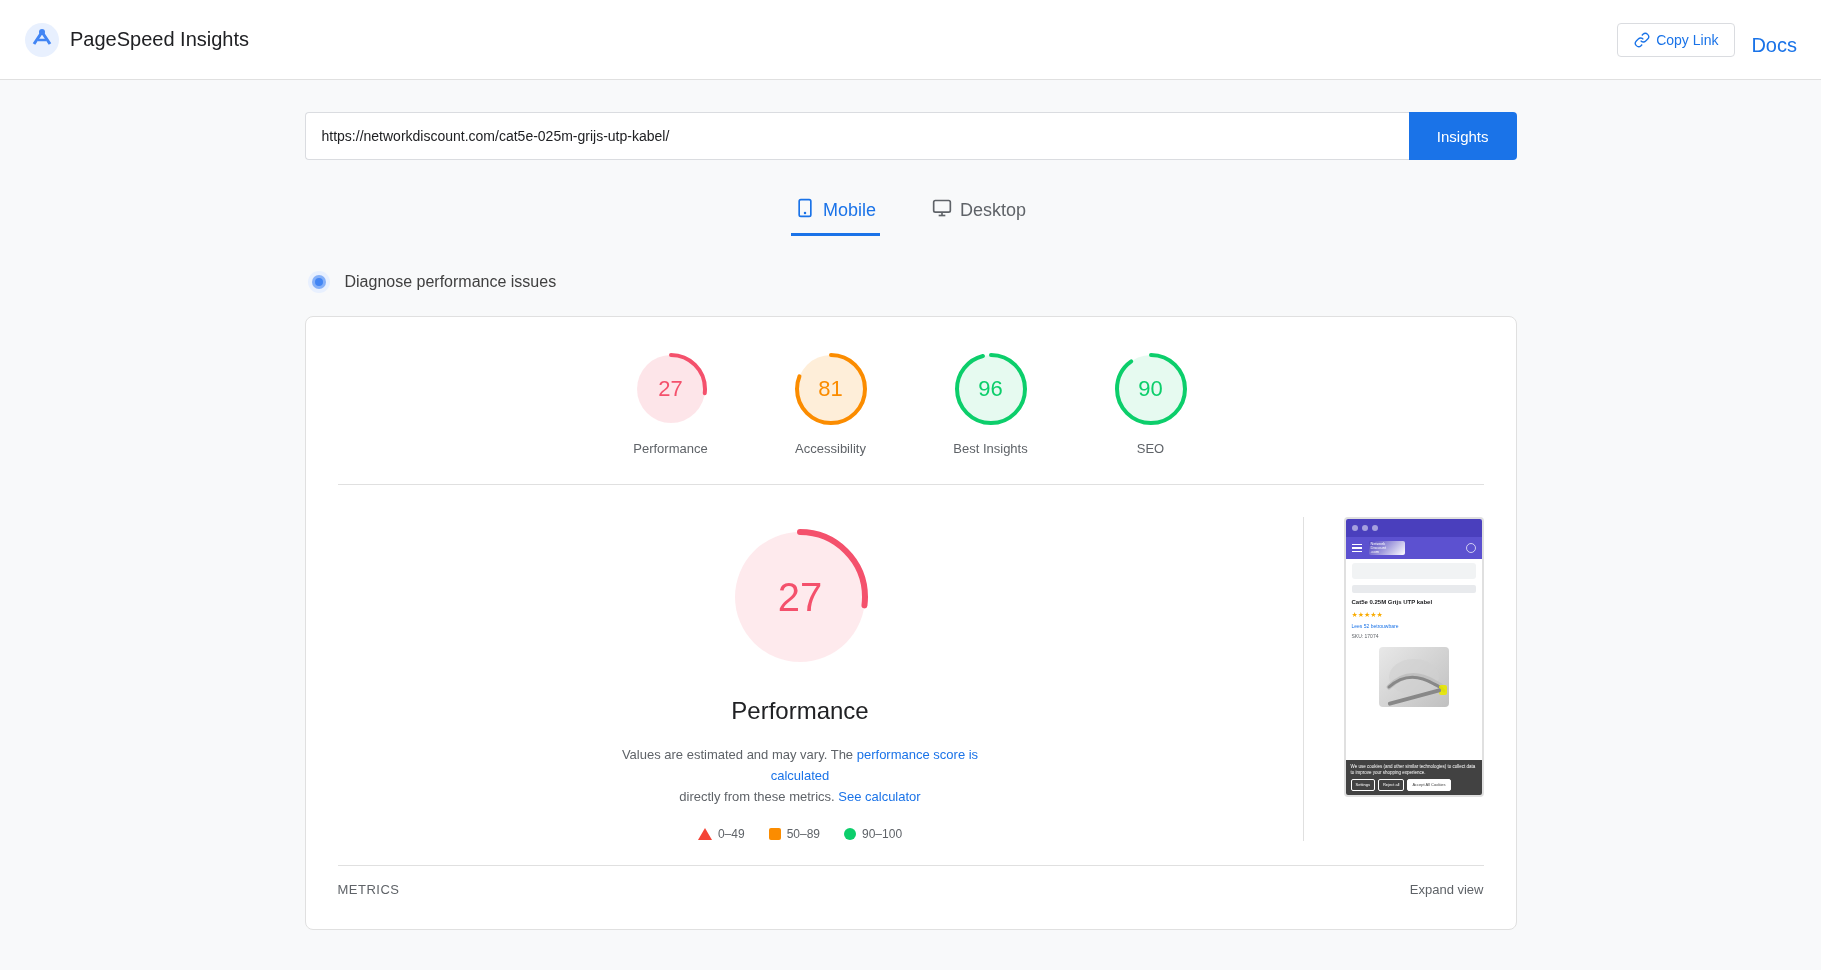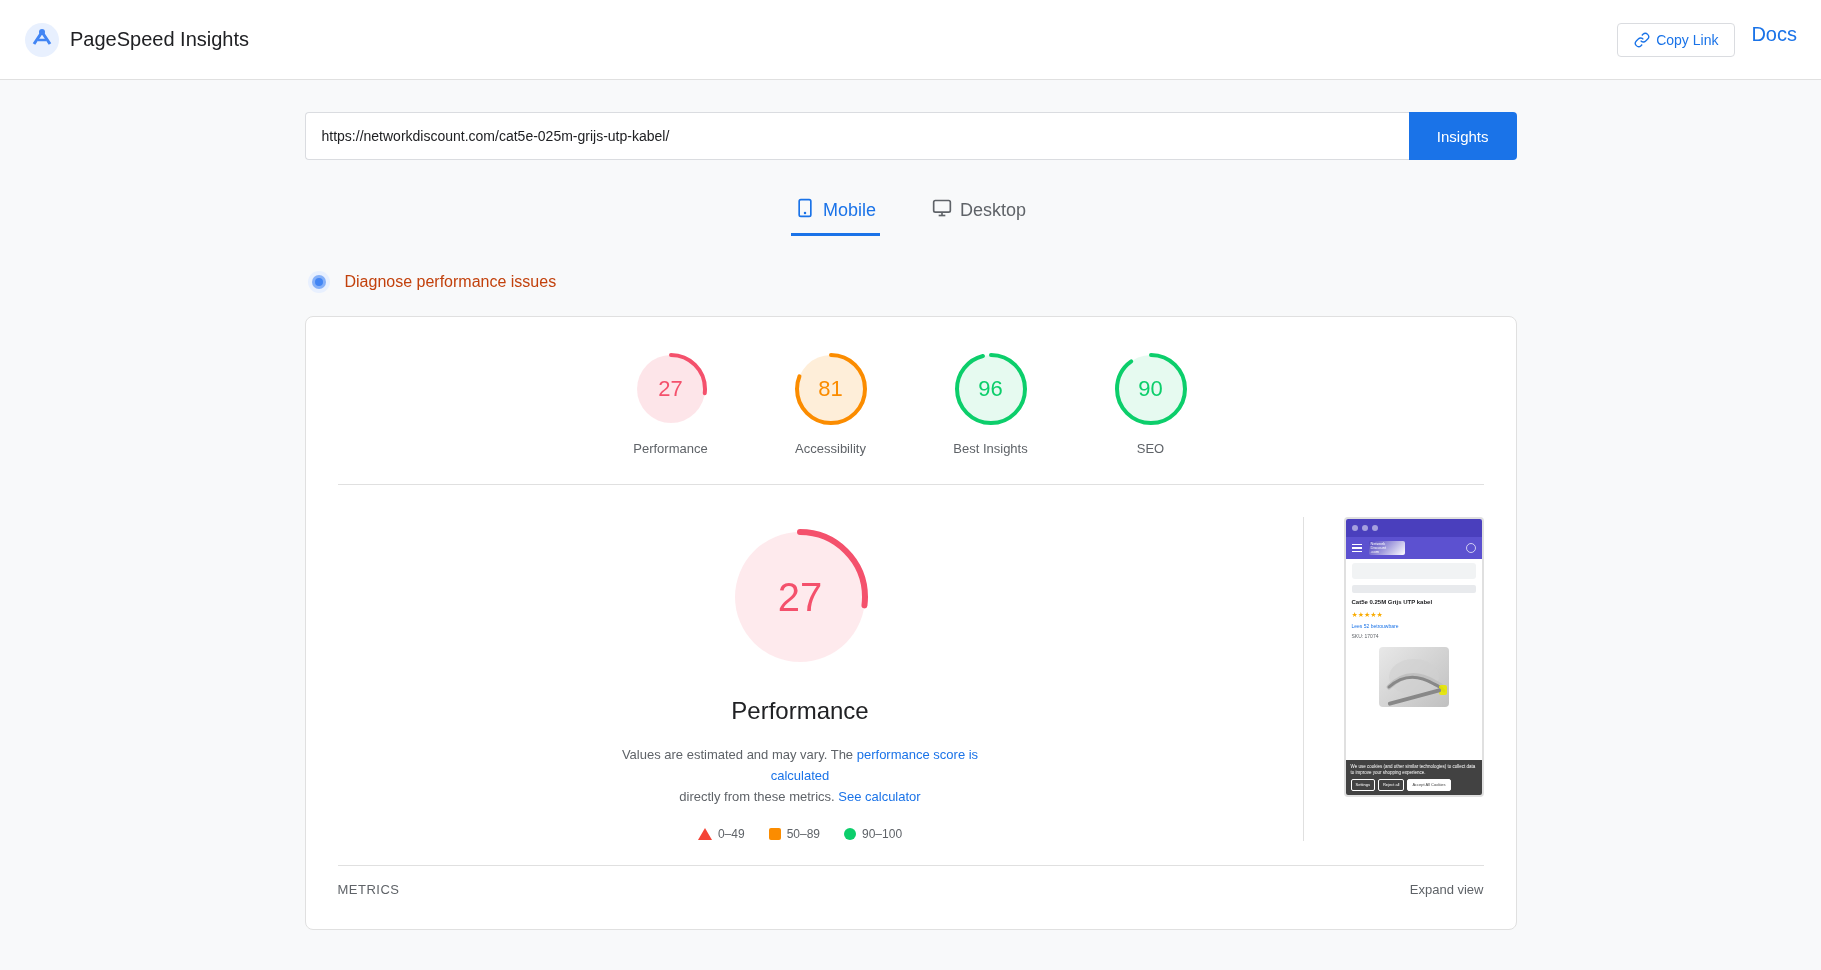--- a/index.html
+++ b/index.html
@@ -28,21 +28,21 @@
       width: 36px;
       height: 36px;
     }
     .app-title {
       font-size: 20px;
       font-weight: 400;
       color: #202124;
     }
     .header-right {
       display: flex;
-      align-items: flex-start;
+      align-items: flex-end;
       gap: 16px;
     }
     .copy-link-btn {
       display: flex;
       align-items: center;
       gap: 6px;
       border: 1px solid #dadce0;
       background: #fff;
       border-radius: 4px;
       padding: 8px 16px;
@@ -124,21 +124,21 @@
       gap: 12px;
       margin-bottom: 20px;
     }
     .spinner-icon {
       width: 28px;
       height: 28px;
     }
     .section-title {
       font-size: 16px;
       font-weight: 500;
-      color: #c2410c;
+      color: #404040;
     }
     
     .results-card {
       background: #fff;
       border: 1px solid #e0e0e0;
       border-radius: 8px;
       padding: 32px;
     }
     
     .scores-row {

